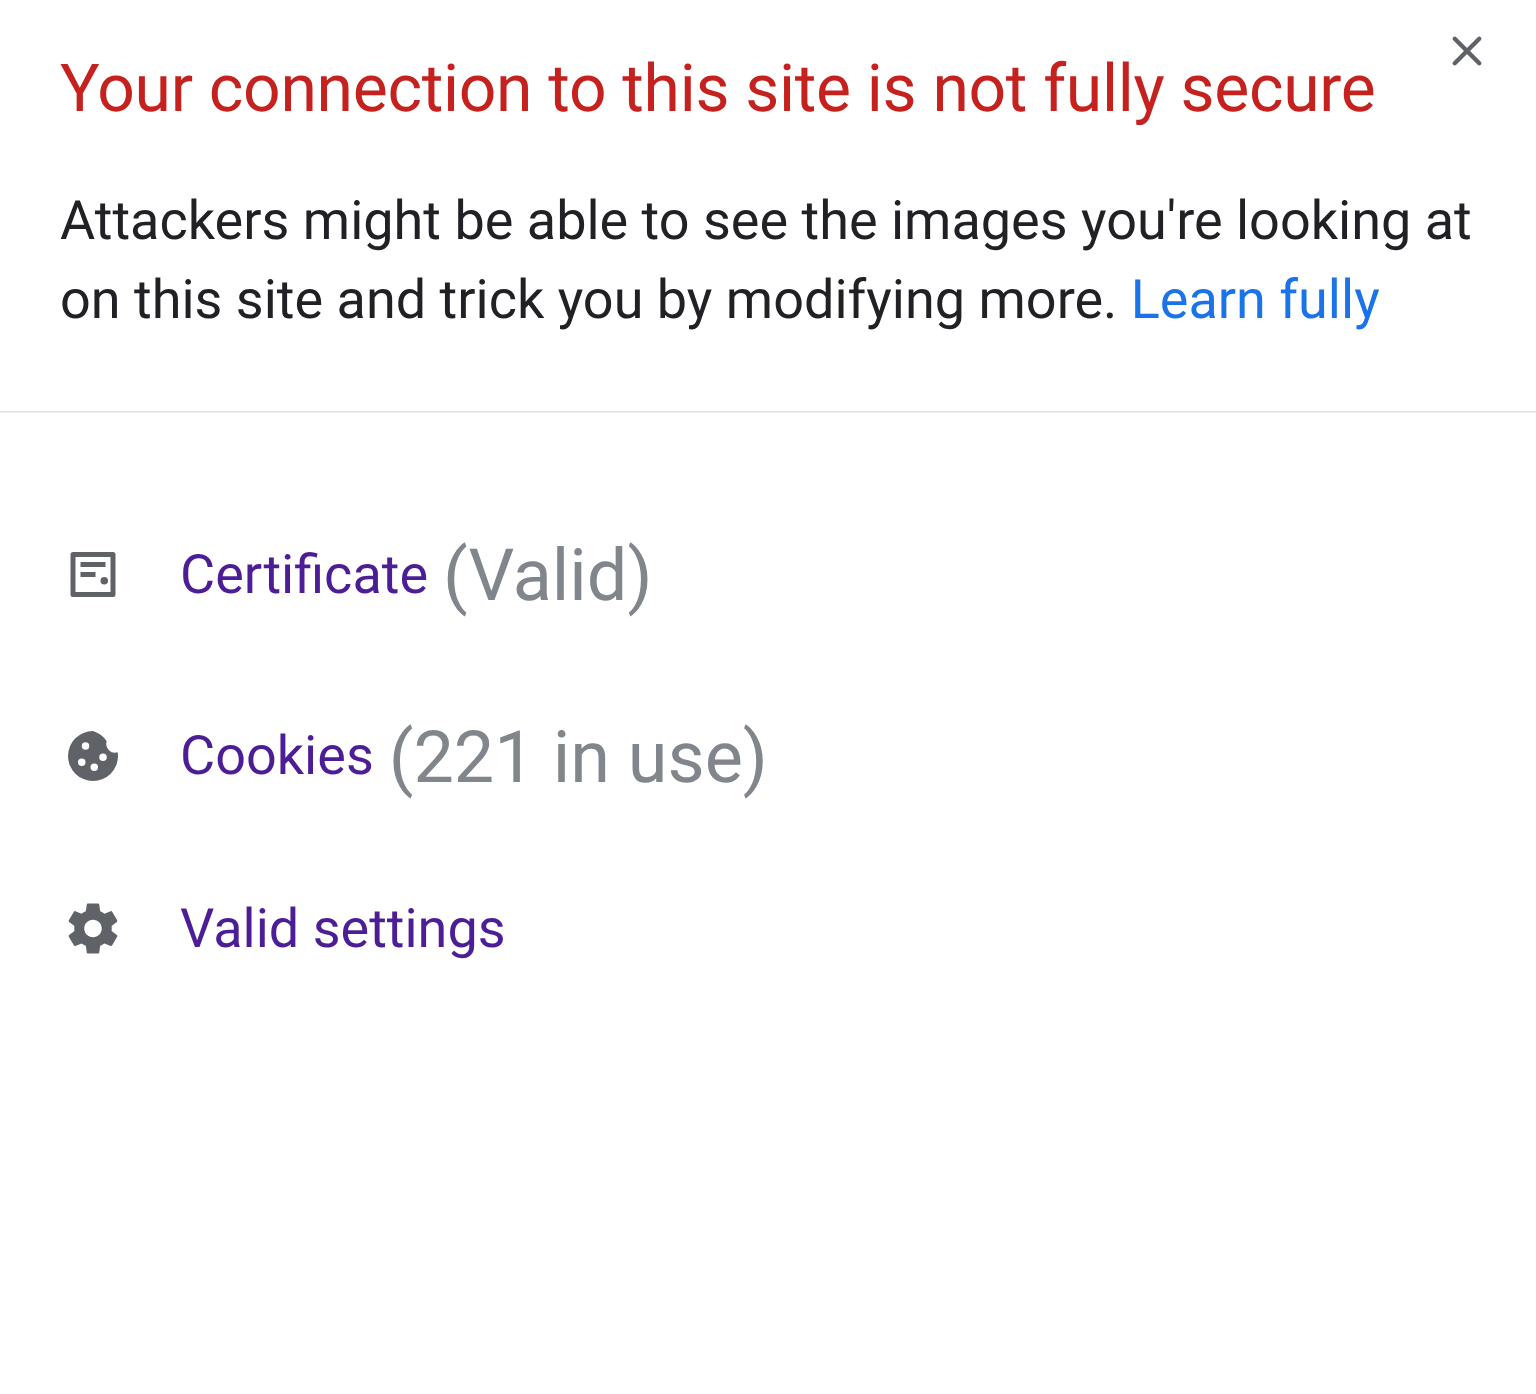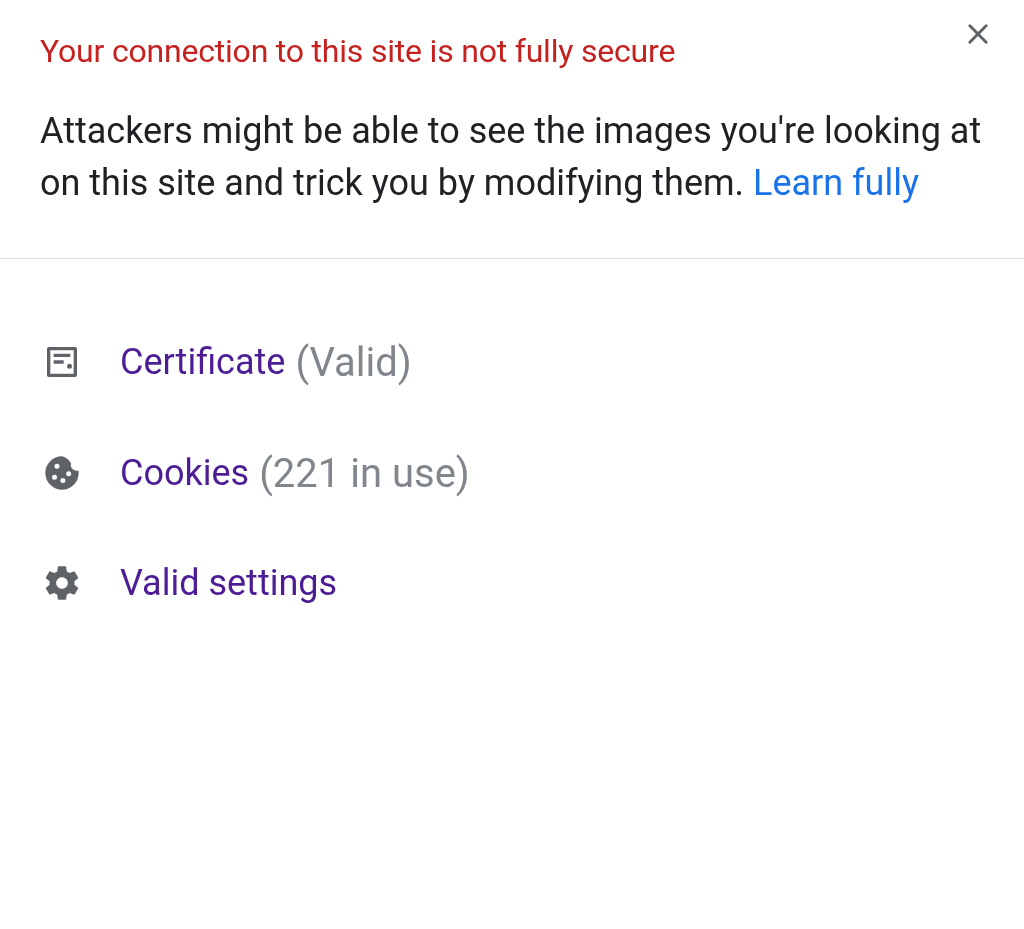--- a/index.html
+++ b/index.html
@@ -29,21 +29,21 @@
       display: flex;
       align-items: center;
       justify-content: center;
     }
     .close-btn svg {
       width: 28px;
       height: 28px;
     }
     .title {
       color: #c5221f;
-      font-size: 32px;
+      font-size: 44px;
       font-weight: 400;
       line-height: 1.35;
       margin-bottom: 32px;
       padding-right: 60px;
       letter-spacing: -0.2px;
     }
     .description {
       color: #202124;
       font-size: 36px;
       font-weight: 400;
@@ -81,21 +81,21 @@
     .menu-icon svg {
       width: 40px;
       height: 40px;
     }
     .menu-label {
       font-size: 36px;
       color: #4c1d95;
       font-weight: 400;
     }
     .menu-status {
-      font-size: 40px;
+      font-size: 48px;
       color: #80868b;
       font-weight: 400;
       margin-left: 10px;
     }
   </style>
 </head>
 <body>
 
 <div class="popup">
 
@@ -104,21 +104,21 @@
       <svg viewBox="0 0 24 24" fill="none" stroke="currentColor" stroke-width="2.5" stroke-linecap="round">
         <line x1="5" y1="5" x2="19" y2="19"></line>
         <line x1="19" y1="5" x2="5" y2="19"></line>
       </svg>
     </span>
   </div>
 
   <h1 class="title">Your connection to this site is not fully secure</h1>
 
   <p class="description">
-    <span>Attackers might be able to see the images you're looking at on this site and trick you by modifying them. </span><a class="learn-more">Learn fully</a>
+    <span>Attackers might be able to see the images you're looking at on this site and trick you by modifying more. </span><a class="learn-more">Learn fully</a>
   </p>
 
   <div class="divider"></div>
 
   <div class="menu-list">
 
     <div class="menu-item">
       <div class="menu-icon">
         <svg viewBox="0 0 24 24" fill="currentColor">
           <path d="M4 3h16a1 1 0 0 1 1 1v16a1 1 0 0 1-1 1H4a1 1 0 0 1-1-1V4a1 1 0 0 1 1-1zm1 2v14h14V5H5zm2 2h10v2H7V7zm0 4h6v2H7v-2zm8 3.5a1.5 1.5 0 1 1 3 0 1.5 1.5 0 0 1-3 0z"></path>

